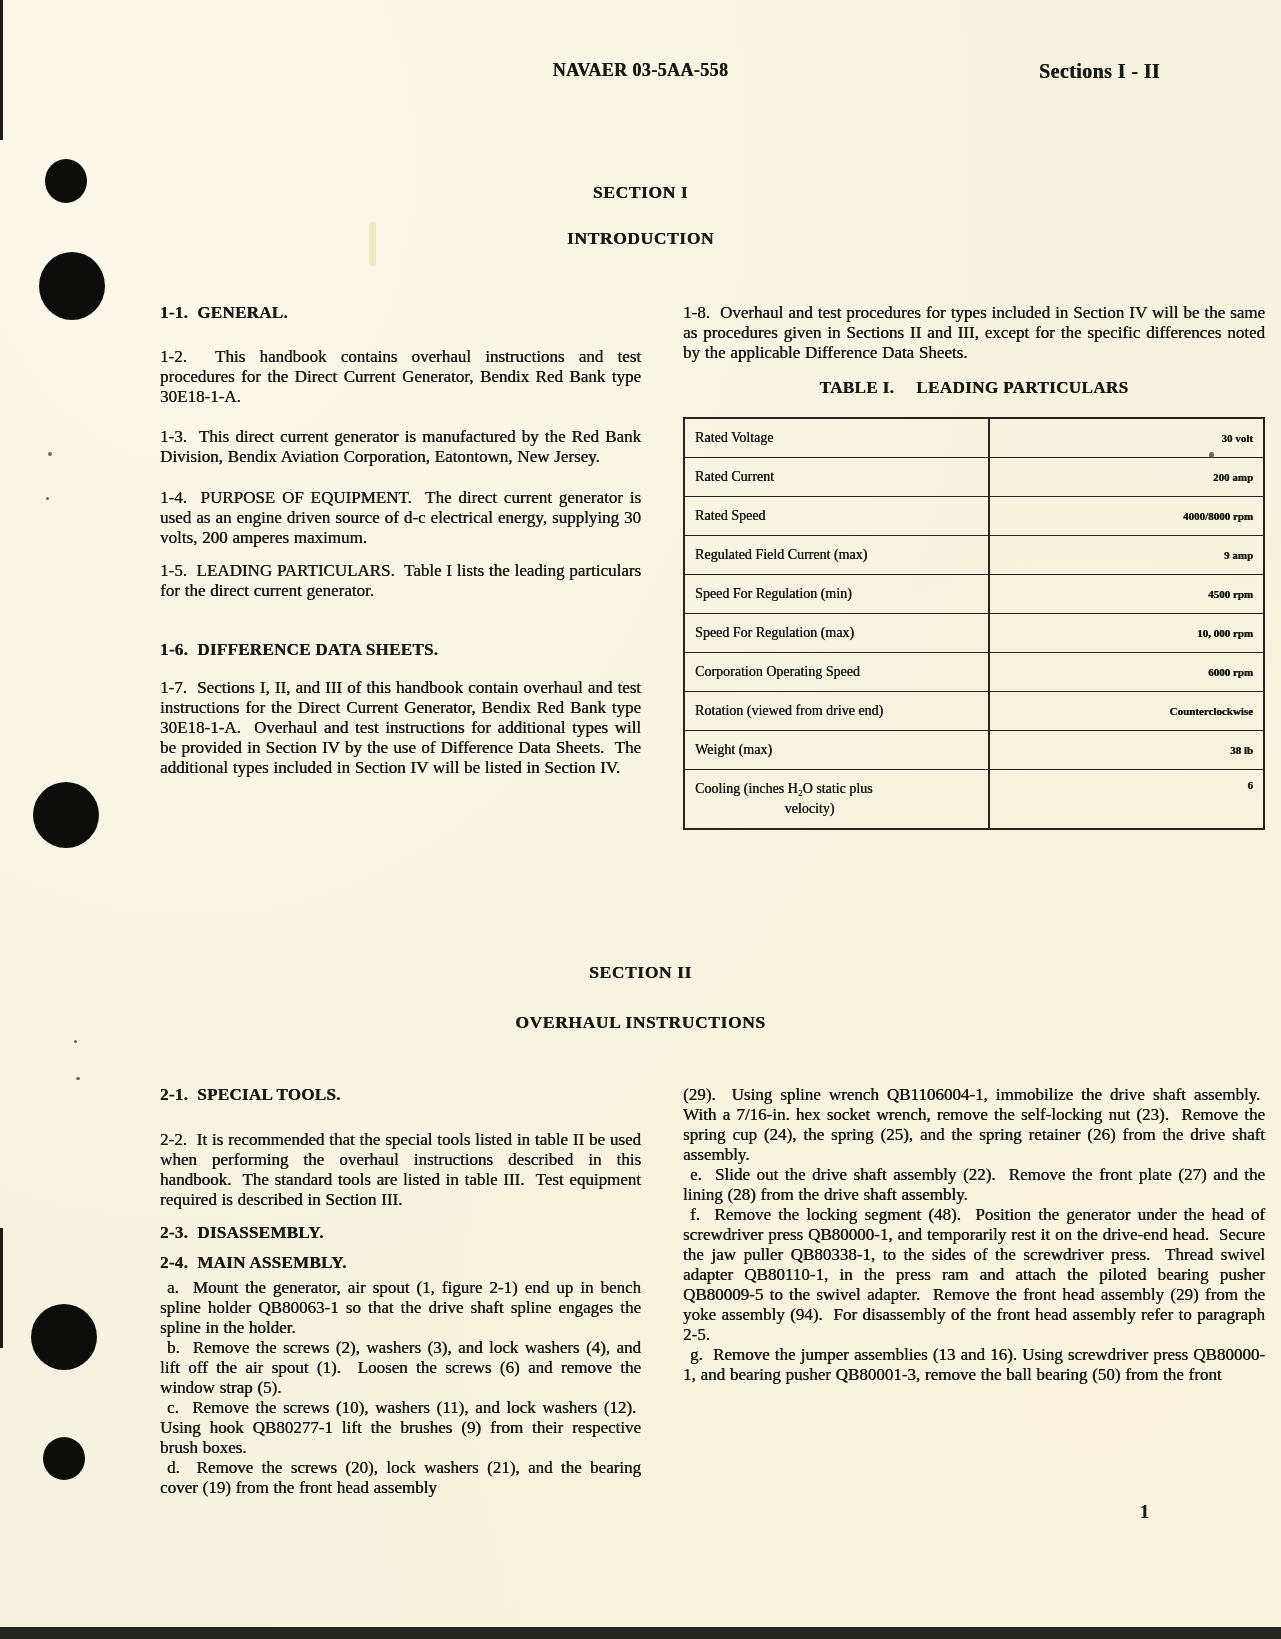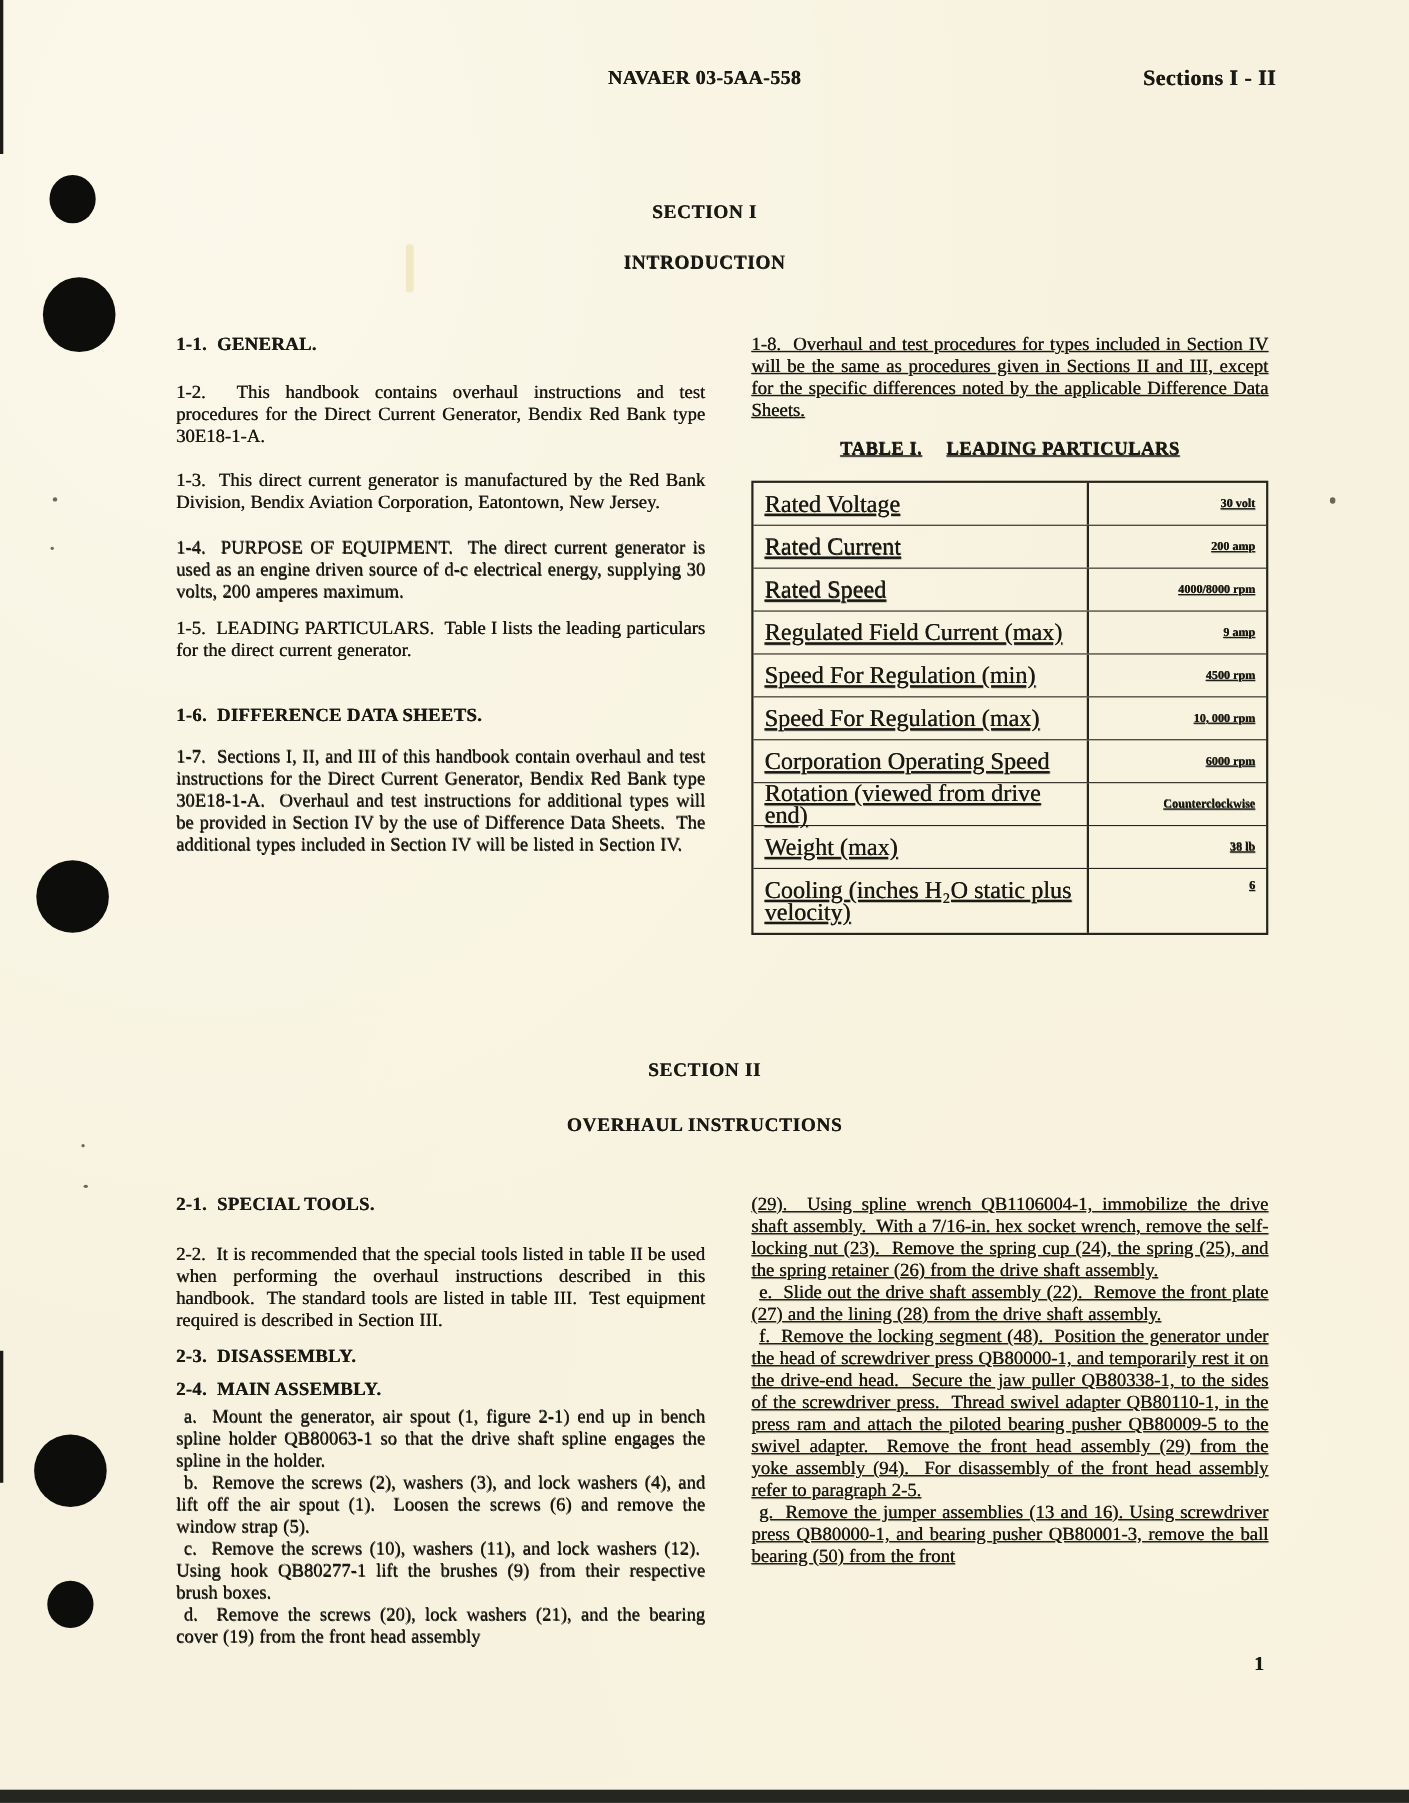--- a/index.html
+++ b/index.html
@@ -16,37 +16,37 @@
     overflow:hidden;
   }
   .ink{ text-shadow:0.35px 0.25px 0 currentColor; }
   .hdr-center{ position:absolute; top:60px; left:0; right:0; text-align:center;
     font-weight:bold; font-size:18px; letter-spacing:.4px;}
   .hdr-right{ position:absolute; top:60px; right:121px;
     font-weight:bold; font-size:20px; letter-spacing:.4px;}
   .sec-title{ position:absolute; left:0; right:0; text-align:center;
     font-weight:bold; font-size:17.5px; letter-spacing:.6px;}
   .col{ position:absolute; width:481px; }
-  .col-r{ position:absolute; width:470px;text-decoration:underline; }
+  .col-r{ position:absolute; width:582px; }
   .p{ font-size:17px; line-height:20px; text-align:justify; word-spacing:.5px; }
   .h{ font-size:17px; line-height:20px; font-weight:bold; letter-spacing:.3px; white-space:nowrap; }
   .indent{ text-indent:7px; }
   
   .tbl-title{ text-align:center; font-weight:bold; font-size:17px; letter-spacing:.4px; }
   .tbl-title .gap{ display:inline-block; width:22px; }
   .tbl{ border:2.5px solid #26251d; }
   .t-row{ display:flex; height:38px; }
   .t-row + .t-row{ border-top:1.5px solid #26251d; }
   .t-row.tall{ height:58px; }
   .t-label{ flex:0 0 305px; border-right:2px solid #26251d; display:flex; flex-direction:column;
-    justify-content:center; padding-left:10px; box-sizing:border-box; font-size:22px; line-height:20px; }
+    justify-content:center; padding-left:10px; box-sizing:border-box; font-size:14px; line-height:20px; }
   .t-value{ flex:1; display:flex; align-items:center; justify-content:flex-end;
     padding-right:10px; box-sizing:border-box; font-size:11px; line-height:20px; font-weight:bold; }
   .t-row.tall .t-value{ align-items:flex-start; padding-top:5px; }
-  .t-label .l2{ padding-right:64px; }
+  .t-label .l2{ text-align:center; padding-right:64px; }
   .pageno{ position:absolute; left:1140px; top:1502px; font-weight:bold; font-size:18px; }
   
   .dot{ position:absolute; background:#0d0d0b; border-radius:50%; }
   .edge{ position:absolute; background:#1c1b15; }
   .speck{ position:absolute; background:#3a382c; border-radius:50%; opacity:.75; }
   .streak{ position:absolute; background:#eadfa4; opacity:.55; border-radius:3px; }
 </style>
 </head>
 <body>
 

